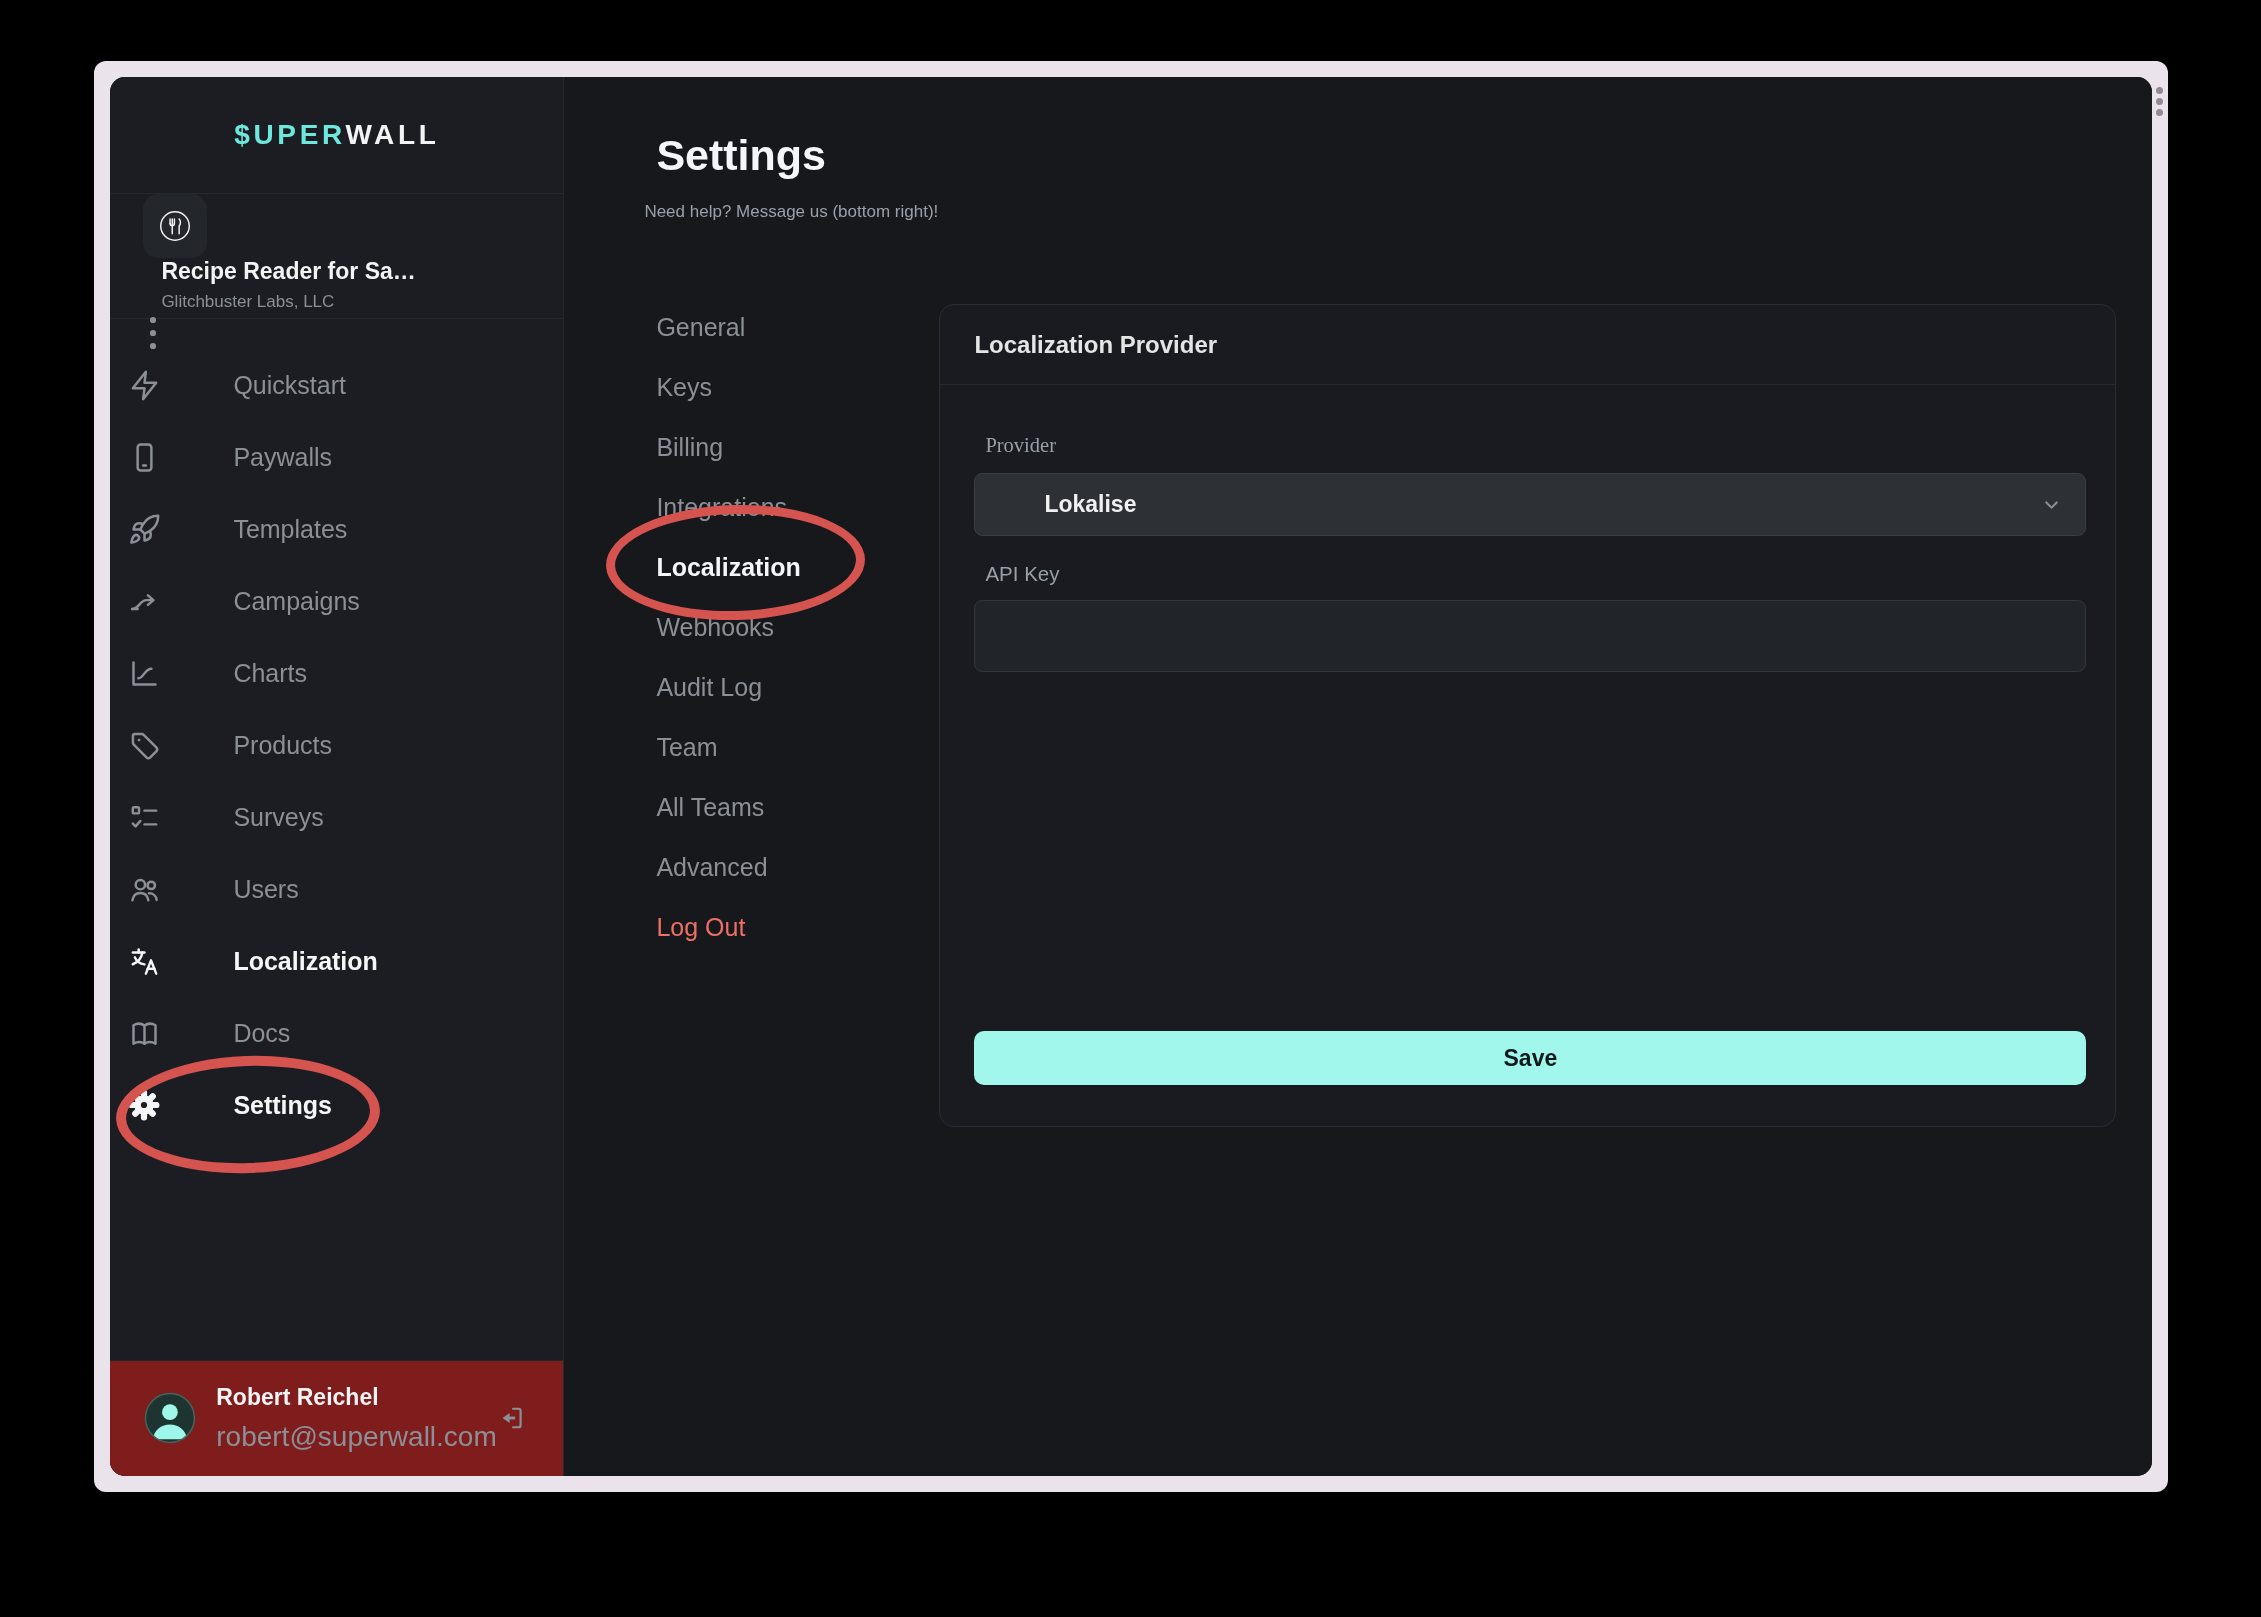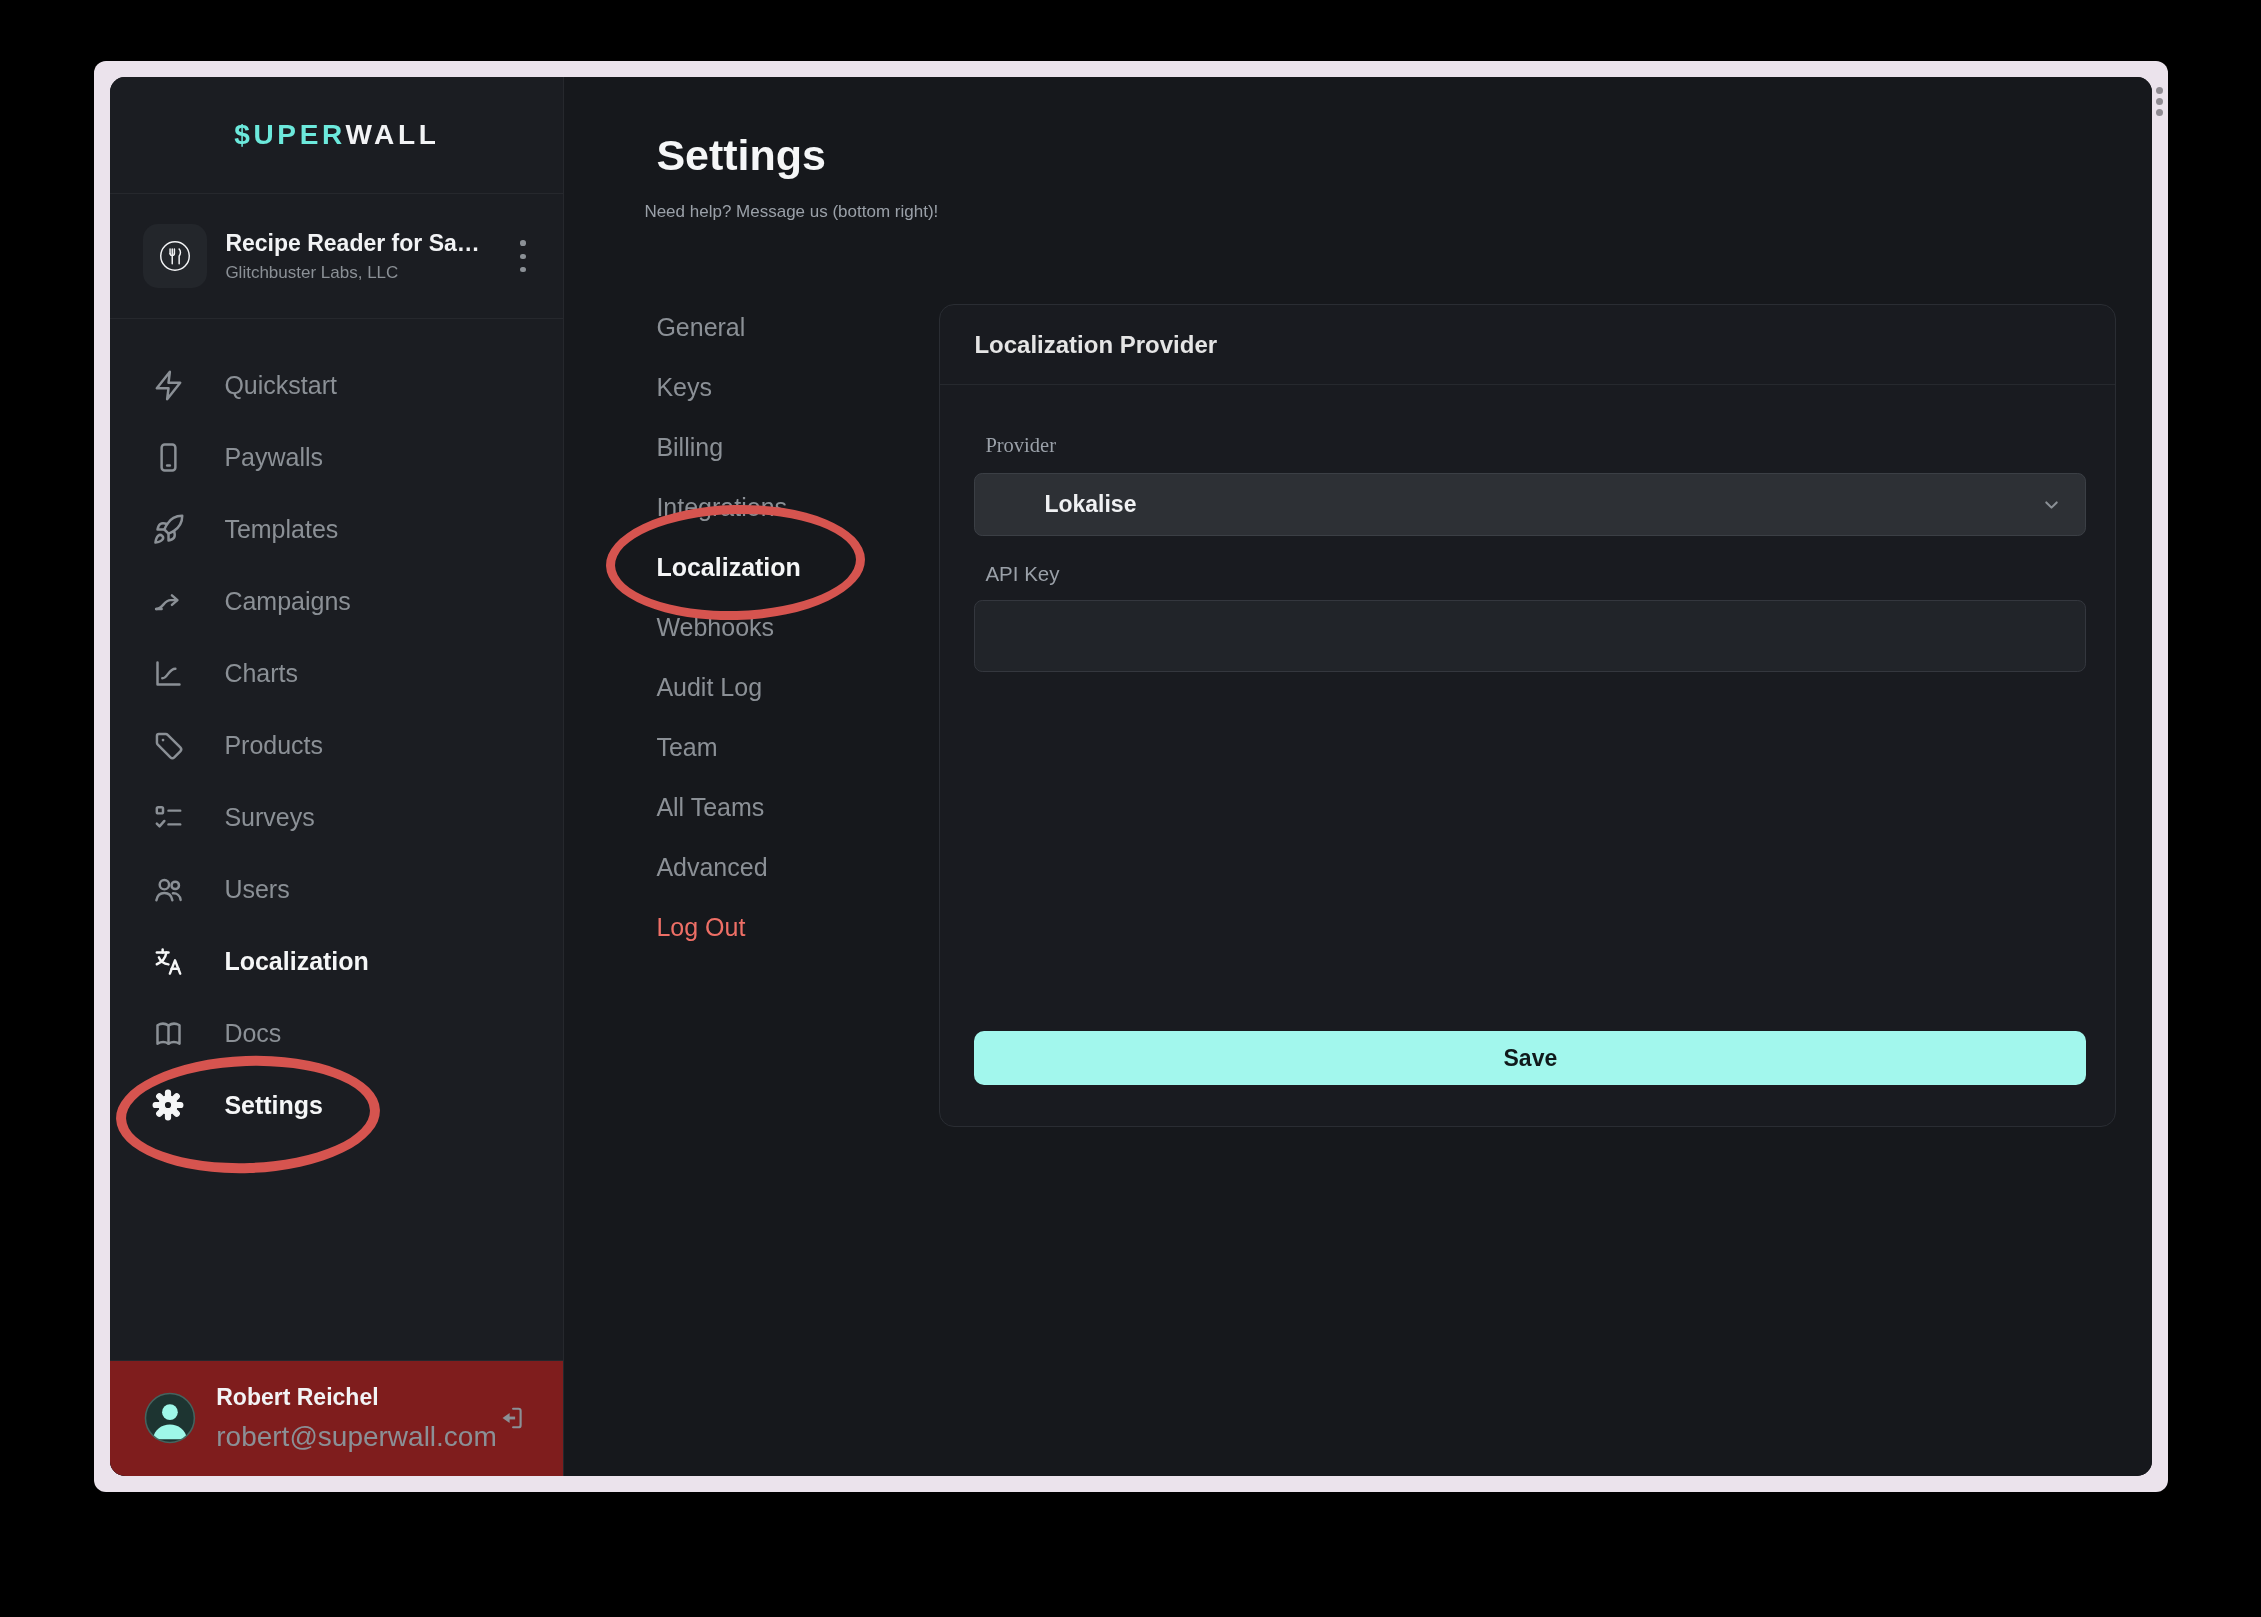--- a/index.html
+++ b/index.html
@@ -22,33 +22,33 @@
 
   
   .sidebar {
     width:454px; min-width:454px; background:#1b1d22; border-right:1.6px solid #26282d;
     display:flex; flex-direction:column; position:relative;
   }
   .logo-section { height:117px; display:flex; align-items:center; justify-content:center; border-bottom:1.6px solid #26282d; }
   .logo { font-size:28px; font-weight:800; letter-spacing:3.7px; color:#f2f3f5; }
   .logo .accent { color:#6ce9dc; }
 
-  .project-row { height:125px; display:flex; align-items:center; padding:0 31px 0 33px; border-bottom:1.6px solid #26282d; cursor:pointer; }
+  .project-row { height:125px; display:flex; padding:0 31px 0 33px; border-bottom:1.6px solid #26282d; cursor:pointer;flex-direction:column; }
   .project-icon {
     width:64px; height:64px; border-radius:15px; background:#23262b;
     display:flex; align-items:center; justify-content:center; flex:none;
   }
   .project-meta { margin-left:18px; flex:1; min-width:0; }
   .project-name { font-size:23px; font-weight:600; color:#f2f3f5; white-space:nowrap; }
   .project-org { font-size:17px; color:#8b9096; margin-top:6.6px; }
   .kebab { display:flex; flex-direction:column; gap:7.4px; padding:5px 6.6px; }
   .kebab i { width:5.7px; height:5.7px; border-radius:50%; background:#8b9096; }
 
   .nav { padding-top:30px; }
-  .nav-item { height:72px; display:flex; align-items:center; padding-left:41px; cursor:pointer; }
+  .nav-item { height:72px; display:flex; align-items:center; padding-left:17px; cursor:pointer;gap:33px; }
   .nav-item .ico { width:34px; height:34px; flex:none; display:flex; align-items:center; justify-content:center; }
   .nav-item .lbl { margin-left:39px; font-size:25px; font-weight:500; color:#8b9096; }
   .nav-item.active .lbl { color:#f5f6f7; font-weight:600; }
   .nav-item svg { stroke:#8b9096; }
   .nav-item.active svg { stroke:#f5f6f7; }
 
   .side-spacer { flex:1; }
 
   .user-row { height:116px; border-top:1.6px solid #25272c; background:#7f1d1d; display:flex; align-items:center; padding:0 38px 0 33px; }
   .user-meta { margin-left:19px; flex:1; }

